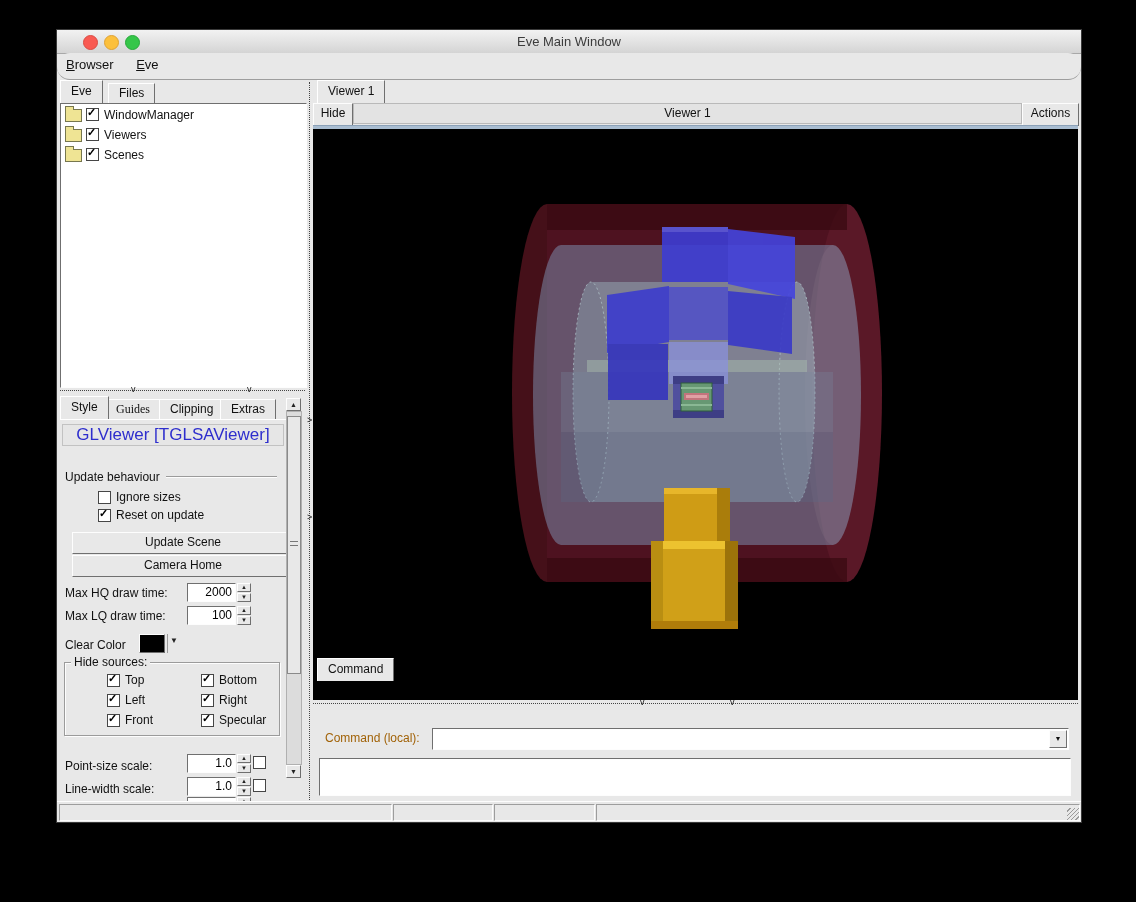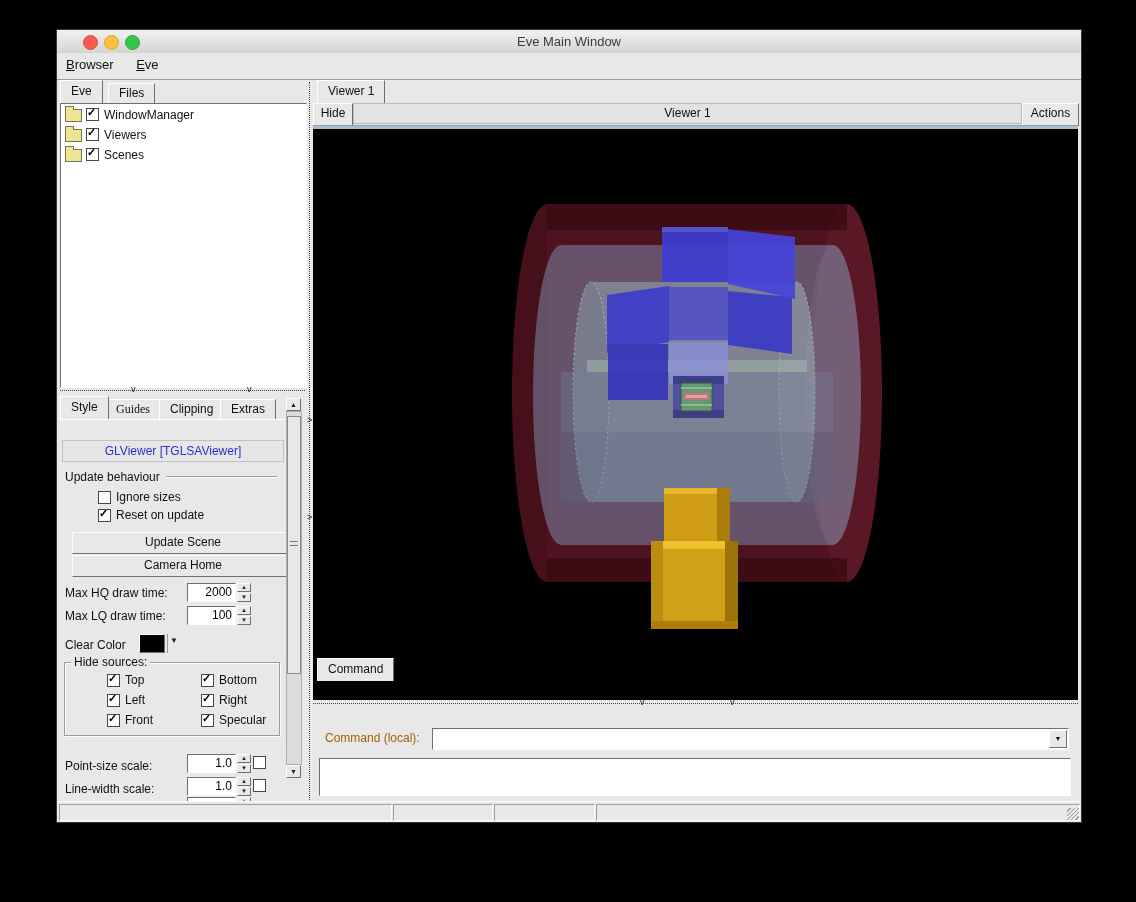--- a/index.html
+++ b/index.html
@@ -9,21 +9,21 @@
   
   #titlebar{position:absolute;left:0;top:0;width:100%;height:23px;
     background:linear-gradient(#f2f2f2,#d4d4d4);border-bottom:1px solid #a8a8a8;}
   #titlebar .title{display:block;text-align:center;font-size:13px;line-height:23px;color:#3c3c3c;}
   .tl{position:absolute;top:5px;width:13px;height:13px;border-radius:50%;}
   #tl-red{left:26px;background:#f95a52;border:1px solid #d94c44;}
   #tl-yellow{left:47px;background:#fcc03c;border:1px solid #dfa234;}
   #tl-green{left:68px;background:#35c649;border:1px solid #27a83a;}
   
   #menubar{position:absolute;left:0;top:23px;width:100%;height:26px;background:#e8e8e8;
-    border-bottom:1px solid #9d9d9d;}
+    border-bottom:1px solid #9d9d9d;border-radius:13px;}
   .menu-item{display:inline-block;padding:4px 9px 0 9px;font-size:13px;color:#111;}
   .menu-item::first-letter{text-decoration:underline;}
   
   .raised{background:#e8e8e8;border:1px solid;border-color:#fdfdfd #6f6f6f #6f6f6f #fdfdfd;}
   .sunken{background:#fff;border:1px solid;border-color:#6f6f6f #fdfdfd #fdfdfd #6f6f6f;}
   .btn{font-size:12px;text-align:center;color:#111;cursor:default;}
   
   .tabrow{position:absolute;height:23px;}
   .tab{position:absolute;top:3px;height:19px;line-height:19px;padding:0 10px;background:#e8e8e8;
     border:1px solid #6f6f6f;border-bottom:none;border-top-color:#fff;border-left-color:#fff;
@@ -40,22 +40,22 @@
     display:inline-block;flex:0 0 auto;margin-right:5px;}
   .cb .tick{position:absolute;left:0px;top:-3px;font-size:11px;font-weight:bold;color:#000;}
   
   .hsplit{position:absolute;border-top:1px dotted #444;}
   .vsplit{position:absolute;border-left:1px dotted #444;}
   .chev{position:absolute;font-size:9px;color:#222;line-height:6px;}
   
   #style-panel{position:absolute;left:3px;top:366px;width:245px;height:404px;}
   #style-content{position:absolute;left:0;top:23px;width:226px;height:381px;background:#e8e8e8;
     border-top:1px solid #fff;overflow:hidden;}
-  .glviewer-link{position:absolute;left:2px;top:20px;width:220px;height:20px;line-height:20px;
-    text-align:center;font-size:12px;color:#2e2ecd;background:#e6e6e6;border:1px solid #c2c2c2;}
+  .glviewer-link{position:absolute;left:2px;top:4px;width:220px;height:20px;line-height:20px;
+    text-align:center;font-size:17px;color:#2e2ecd;background:#e6e6e6;border:1px solid #c2c2c2;}
   .grp-head{position:absolute;left:5px;font-size:12px;color:#111;display:flex;align-items:center;width:212px;}
   .grp-head .rule{flex:1;height:1px;background:#9b9b9b;margin-left:6px;border-bottom:1px solid #fdfdfd;}
   .cbrow{position:absolute;display:flex;align-items:center;font-size:12px;color:#111;padding-left:28px;}
   .wide-btn{position:absolute;left:12px;width:220px;height:20px;line-height:18px;}
   .fieldrow{position:absolute;left:5px;display:flex;align-items:center;font-size:12px;color:#111;height:19px;}
   .spin{position:absolute;display:flex;height:18px;}
   .spin .val{width:44px;height:16px;font-size:12px;text-align:right;padding:1px 3px 0 0;}
   .spin .arrows{display:flex;flex-direction:column;margin-left:1px;}
   .spin .sb{width:12px;height:8px;font-size:6px;line-height:7px;text-align:center;color:#222;margin-bottom:1px;}
   .groupbox{position:absolute;border:1px solid #9b9b9b;box-shadow:inset 1px 1px 0 #fdfdfd, 1px 1px 0 #fdfdfd;}

